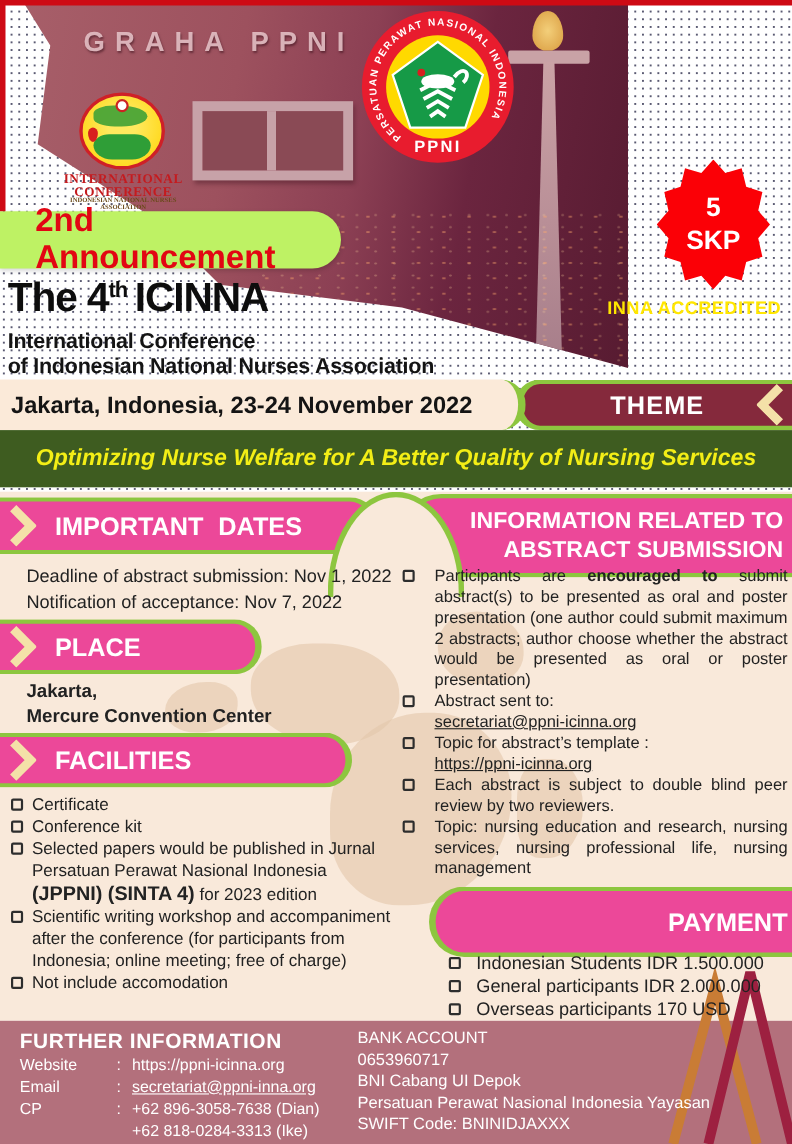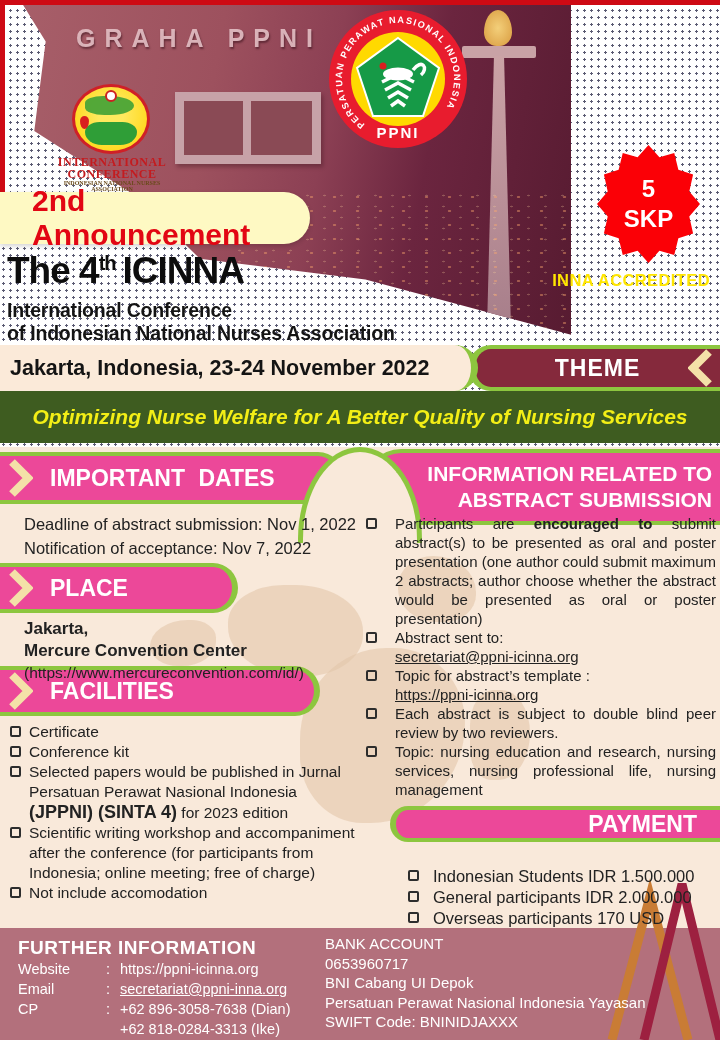--- a/index.html
+++ b/index.html
@@ -46,21 +46,21 @@
   .ic-t1{left:44px;top:155px;width:136px;text-align:center;font-family:"Liberation Serif",serif;font-weight:bold;
     color:#c41b1f;font-size:12px;letter-spacing:.5px;z-index:4}
   .ic-t2{left:44px;top:167px;width:136px;text-align:center;font-family:"Liberation Serif",serif;font-weight:bold;
     color:#c41b1f;font-size:12px;letter-spacing:.5px;z-index:4}
   .ic-t3{left:44px;top:180px;width:136px;text-align:center;font-family:"Liberation Serif",serif;font-weight:bold;
     color:#6a4a1a;font-size:6px;z-index:4}
 
   .ppni{left:327px;top:8px;z-index:4}
 
   
-  .announce{left:0;top:192px;width:310px;height:52px;background:#fef9c3;border-radius:0 28px 28px 0;
+  .announce{left:0;top:192px;width:310px;height:52px;background:#bef264;border-radius:0 28px 28px 0;
     box-shadow:0 2px 5px rgba(0,0,0,.18);display:flex;align-items:center;padding-left:32px;z-index:4;
     color:#e20613;font-weight:bold;font-size:30px}
 
   
   .skp{left:597px;top:145px;width:103px;height:118px;background:#fb0006;z-index:4;
     clip-path:polygon(50% 0%,60.6% 10.4%,75% 6.7%,79% 21%,93.3% 25%,89.6% 39.4%,100% 50%,89.6% 60.6%,93.3% 75%,79% 79%,75% 93.3%,60.6% 89.6%,50% 100%,39.4% 89.6%,25% 93.3%,21% 79%,6.7% 75%,10.4% 60.6%,0% 50%,10.4% 39.4%,6.7% 25%,21% 21%,25% 6.7%,39.4% 10.4%);
     display:flex;flex-direction:column;align-items:center;justify-content:center;color:#fff;font-weight:bold;
     font-size:24px;line-height:30px}
   .accredited{right:10px;top:271px;font-size:16.5px;font-weight:bold;color:#ffe600;letter-spacing:.4px;z-index:4}
 
@@ -96,21 +96,21 @@
 
   
   .banner{background:#ec4899;border-top:4px solid #8dc63f;border-bottom:4px solid #8dc63f;display:flex;
     align-items:center;color:#fff;font-weight:bold;z-index:2}
   .banner.lft{border-right:6px solid #8dc63f;border-radius:0 30px 30px 0;padding-left:50px}
   .banner.rgt{border-left:6px solid #8dc63f;border-radius:40px 0 0 40px;justify-content:flex-end;text-align:right}
   #b-dates{left:0;top:452px;width:344px;height:52px;font-size:23px;word-spacing:7px}
   #b-place{left:0;top:563px;width:238px;height:50px;font-size:23px}
   #b-fac{left:0;top:666px;width:320px;height:50px;font-size:23px}
   #b-abs{left:363px;top:449px;width:357px;height:76px;font-size:21px;line-height:26px;padding-right:8px}
-  #b-pay{left:390px;top:806px;width:330px;height:36px;font-size:23px;padding-right:23px}
+  #b-pay{left:390px;top:806px;width:330px;height:64px;font-size:23px;padding-right:4px}
   .chev{position:absolute;left:9px;top:50%;transform:translateY(-50%)}
 
   
   .txt{color:#222;z-index:4}
   .dates-txt{left:24px;top:512px;font-size:16.5px;line-height:24px}
   .place-txt{left:24px;top:618px;line-height:22px}
   .place-txt .bold{font-weight:bold;font-size:17px}
   .place-txt .url{font-size:15.5px}
   .fac-list{left:10px;top:722px;width:350px;font-size:15.5px;line-height:20px}
   .li{display:flex;gap:8px}
@@ -227,21 +227,20 @@
 
   <div class="abs banner lft" id="b-place">
     <svg class="chev" width="24" height="38">
       <path d="M3 3 L19 19 L3 35" stroke="#f4e1a8" stroke-width="8" fill="none"></path>
       </svg>
     <span>PLACE</span>
   </div>
   <div class="abs txt place-txt">
     <div class="bold">Jakarta,</div>
     <div class="bold">Mercure Convention Center</div>
-    <div class="url">(https://www.mercureconvention.com/id/)</div>
   </div>
 
   <div class="abs banner lft" id="b-fac">
     <svg class="chev" width="24" height="38">
       <path d="M3 3 L19 19 L3 35" stroke="#f4e1a8" stroke-width="8" fill="none"></path>
       </svg>
     <span>FACILITIES</span>
   </div>
   <div class="abs txt fac-list">
     <div class="li">

